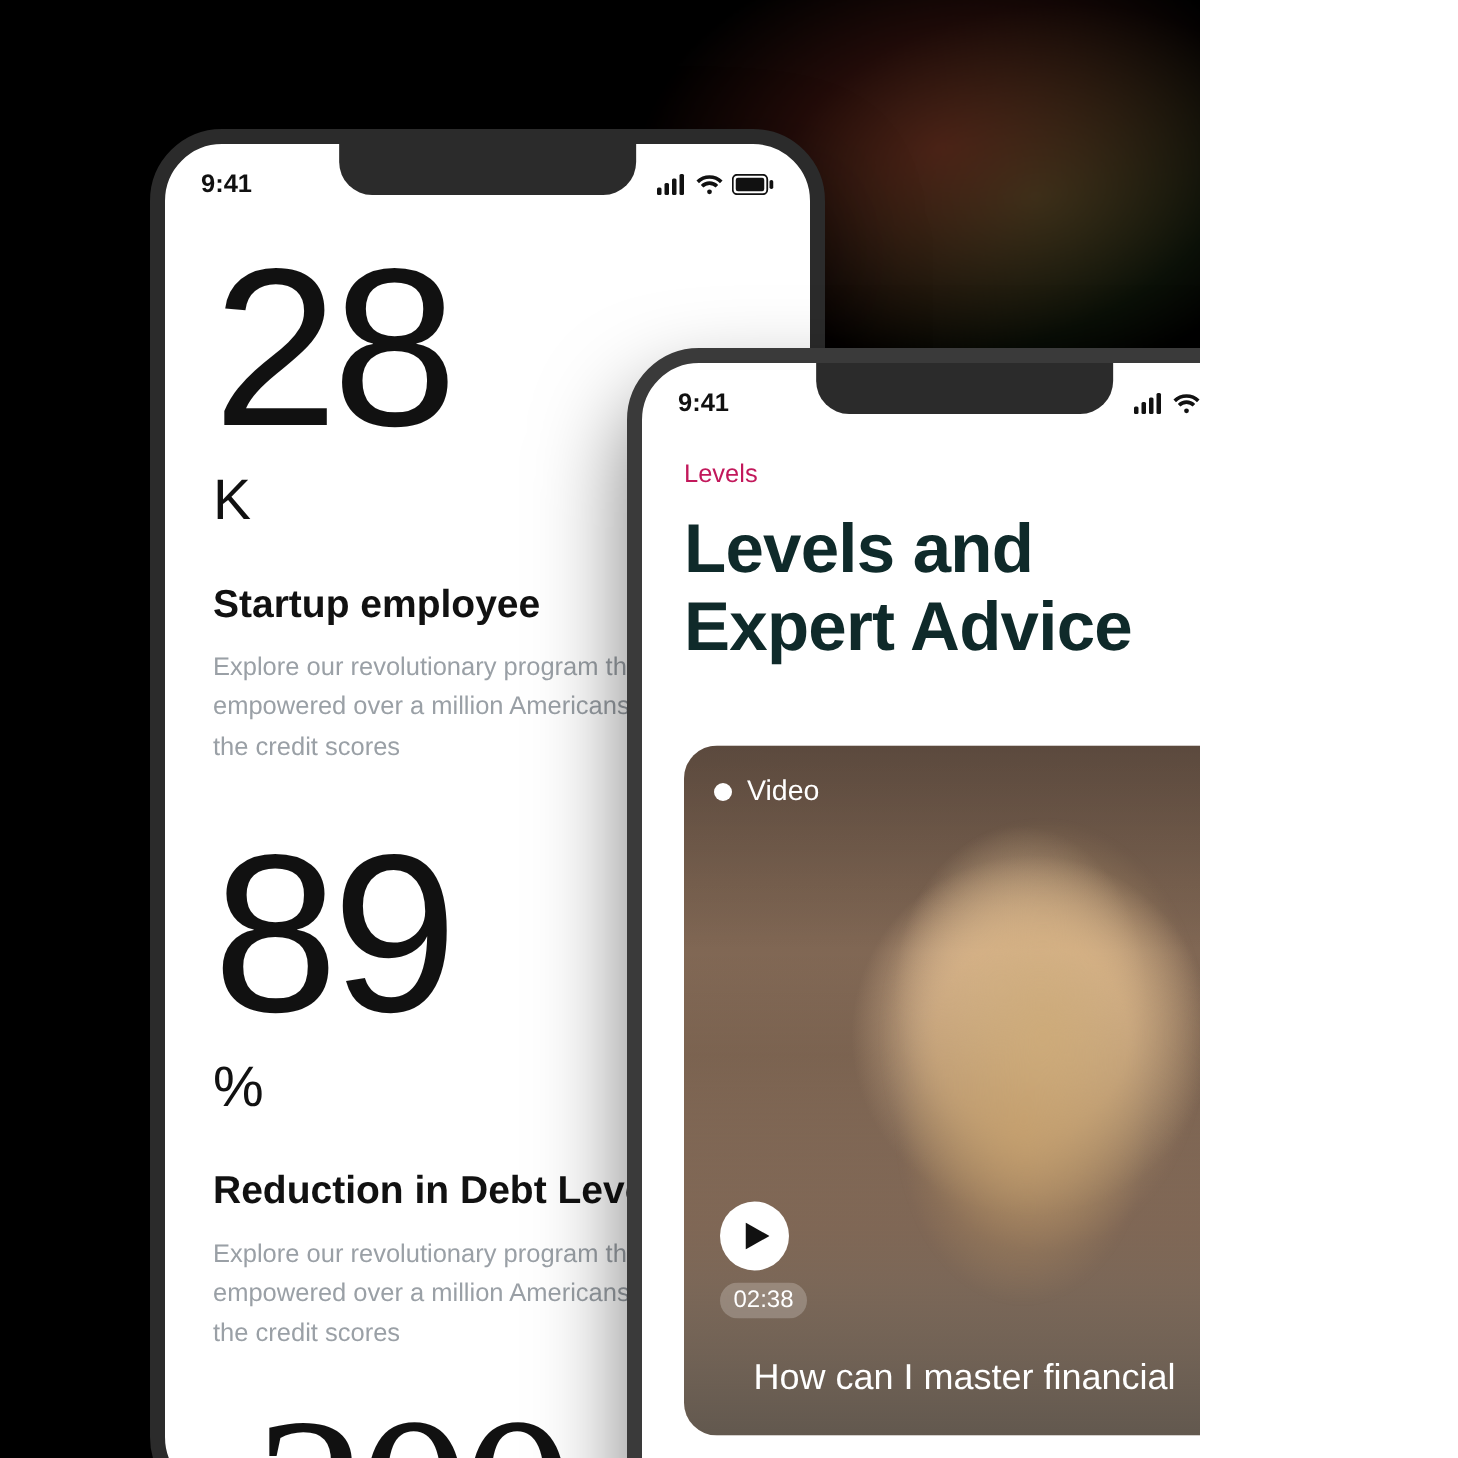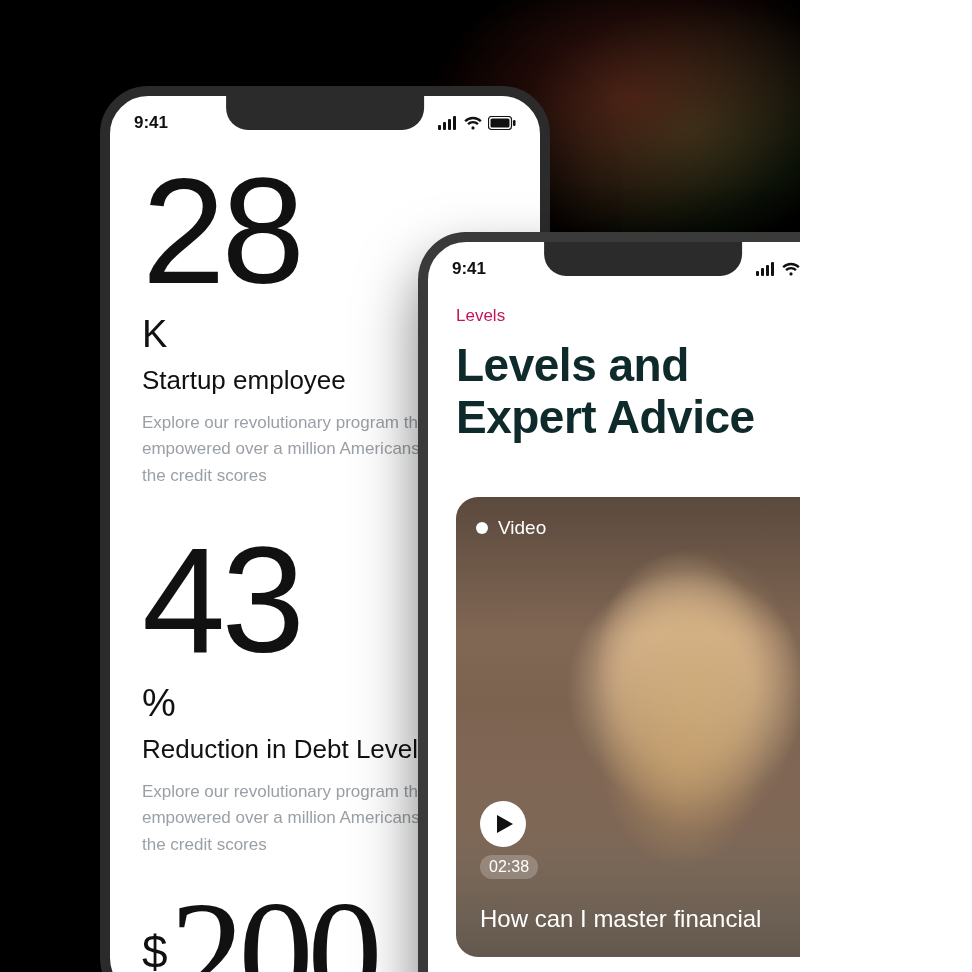--- a/index.html
+++ b/index.html
@@ -81,23 +81,23 @@
     line-height: 0.9;
   }
   .stat-suffix {
     font-size: 38px;
     font-weight: 400;
     color: #111;
     margin-top: 6px;
   }
   .stat-title {
     font-size: 26px;
-    font-weight: 400;
-    color: #111;
-    margin-top: 12px;
+    font-weight: 700;
+    color: #111;
+    margin-top: 34px;
   }
   .stat-desc {
     font-size: 17px;
     line-height: 1.55;
     color: #9aa0a6;
     margin-top: 14px;
     max-width: 360px;
   }
   .stat3-row { display:flex; align-items:flex-end; margin-top: 40px;}
   .stat3-prefix { font-size: 46px; font-weight: 400; color:#111; margin-bottom: 28px; margin-right: 2px;}
@@ -129,20 +129,21 @@
     position: relative;
     margin-top: 54px;
     width: 100%;
     height: 460px;
     border-radius: 22px;
     overflow: hidden;
     background:
       radial-gradient(circle at 62% 42%, #e9cfb0 0%, #d9b58f 18%, rgba(0,0,0,0) 34%),
       radial-gradient(ellipse 120px 160px at 60% 36%, #e7c8a4 0%, rgba(0,0,0,0) 70%),
       linear-gradient(180deg, #6b5648 0%, #7a6250 20%, #8a6f5a 45%, #b39178 70%, #d9c3ad 100%);
+    text-align: center;
   }
   
   .card::after{
     content:"";
     position:absolute;
     top:8%; left:28%;
     width:72%; height:85%;
     background:
       radial-gradient(ellipse 180px 240px at 50% 40%, rgba(205,170,120,0.9), rgba(205,170,120,0) 60%),
       radial-gradient(ellipse 140px 200px at 45% 55%, rgba(190,150,100,0.85), rgba(190,150,100,0) 60%);
@@ -211,21 +212,21 @@
         <div class="stat-value-row">
           <span class="stat-value">28</span>
           <span class="stat-suffix">K</span>
         </div>
         <div class="stat-title">Startup employee</div>
         <div class="stat-desc">Explore our revolutionary program that has empowered over a million Americans to attain the credit scores</div>
       </div>
 
       <div class="stat-block">
         <div class="stat-value-row">
-          <span class="stat-value">43</span>
+          <span class="stat-value">89</span>
           <span class="stat-suffix">%</span>
         </div>
         <div class="stat-title">Reduction in Debt Levels</div>
         <div class="stat-desc">Explore our revolutionary program that has empowered over a million Americans to attain the credit scores</div>
       </div>
 
       <div class="stat3-row">
         <span class="stat3-prefix">$</span>
         <span class="stat3-value">200</span>
       </div>

